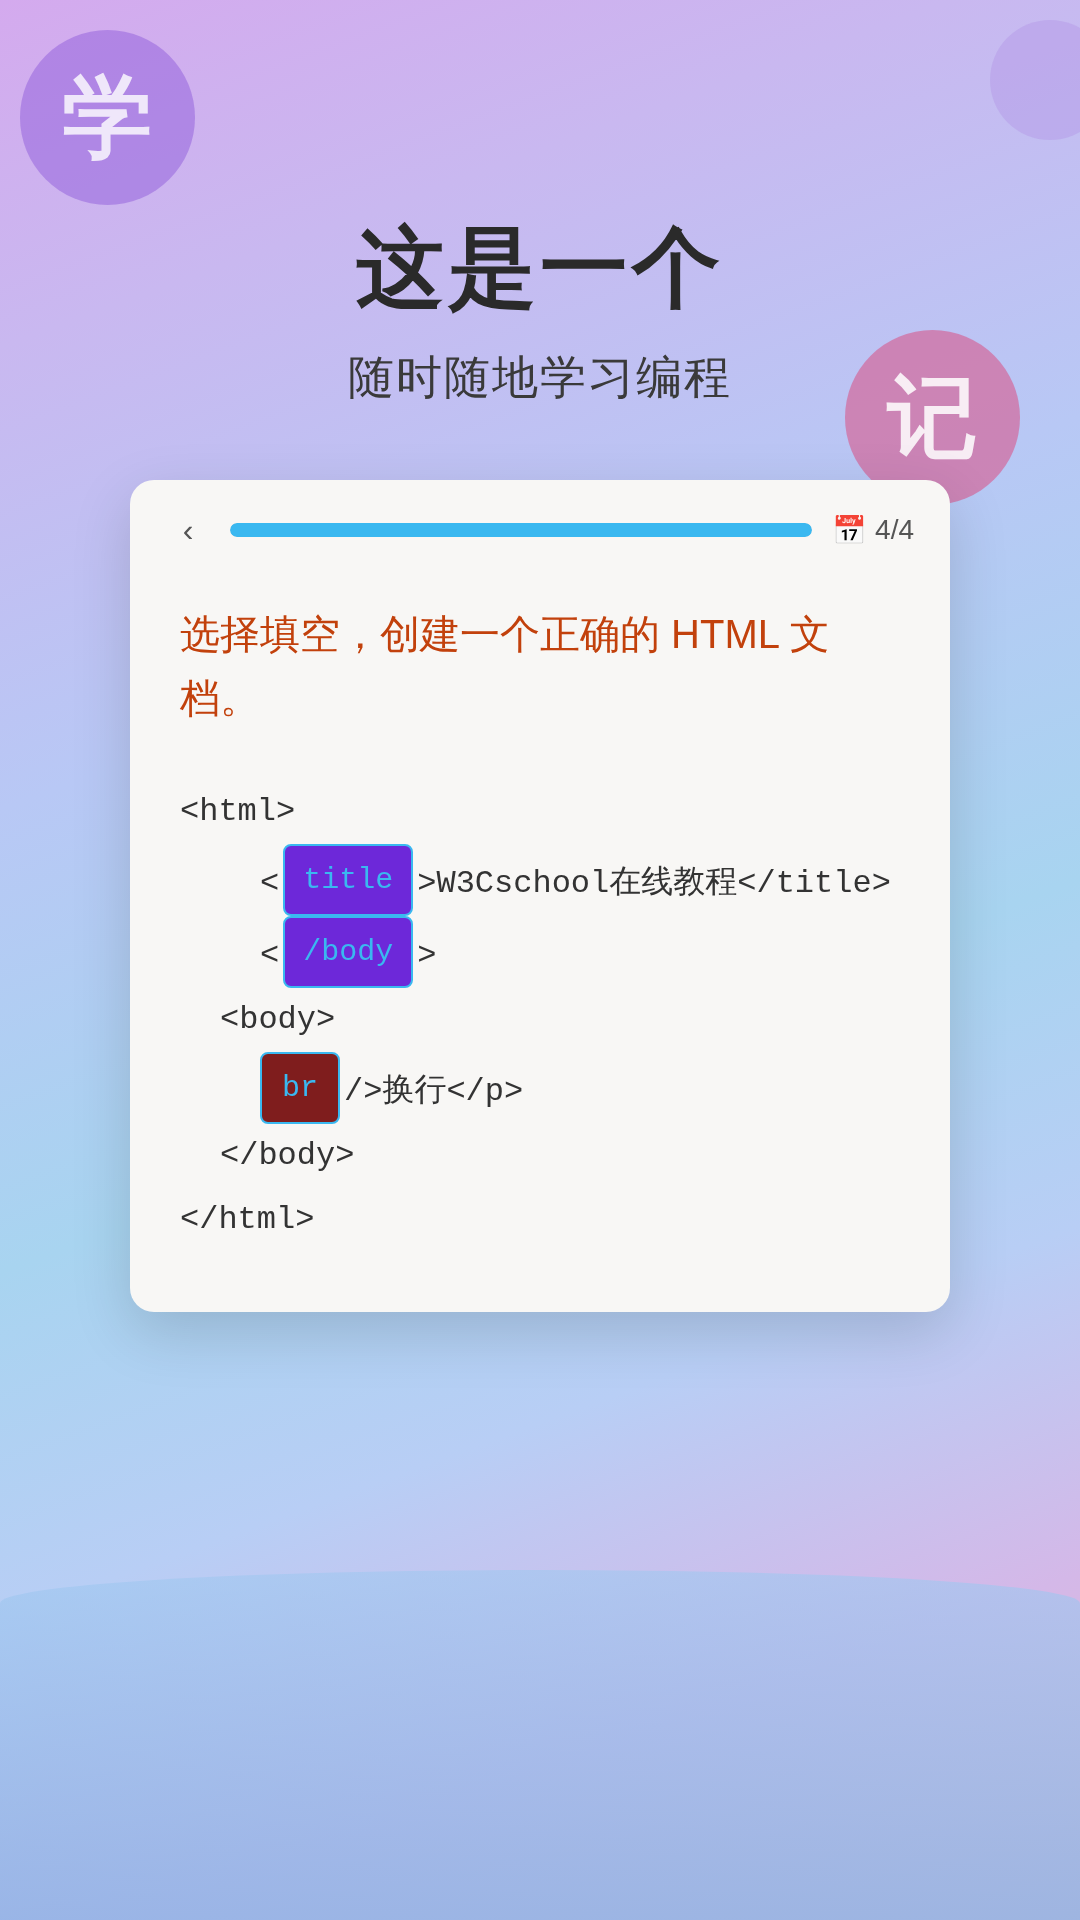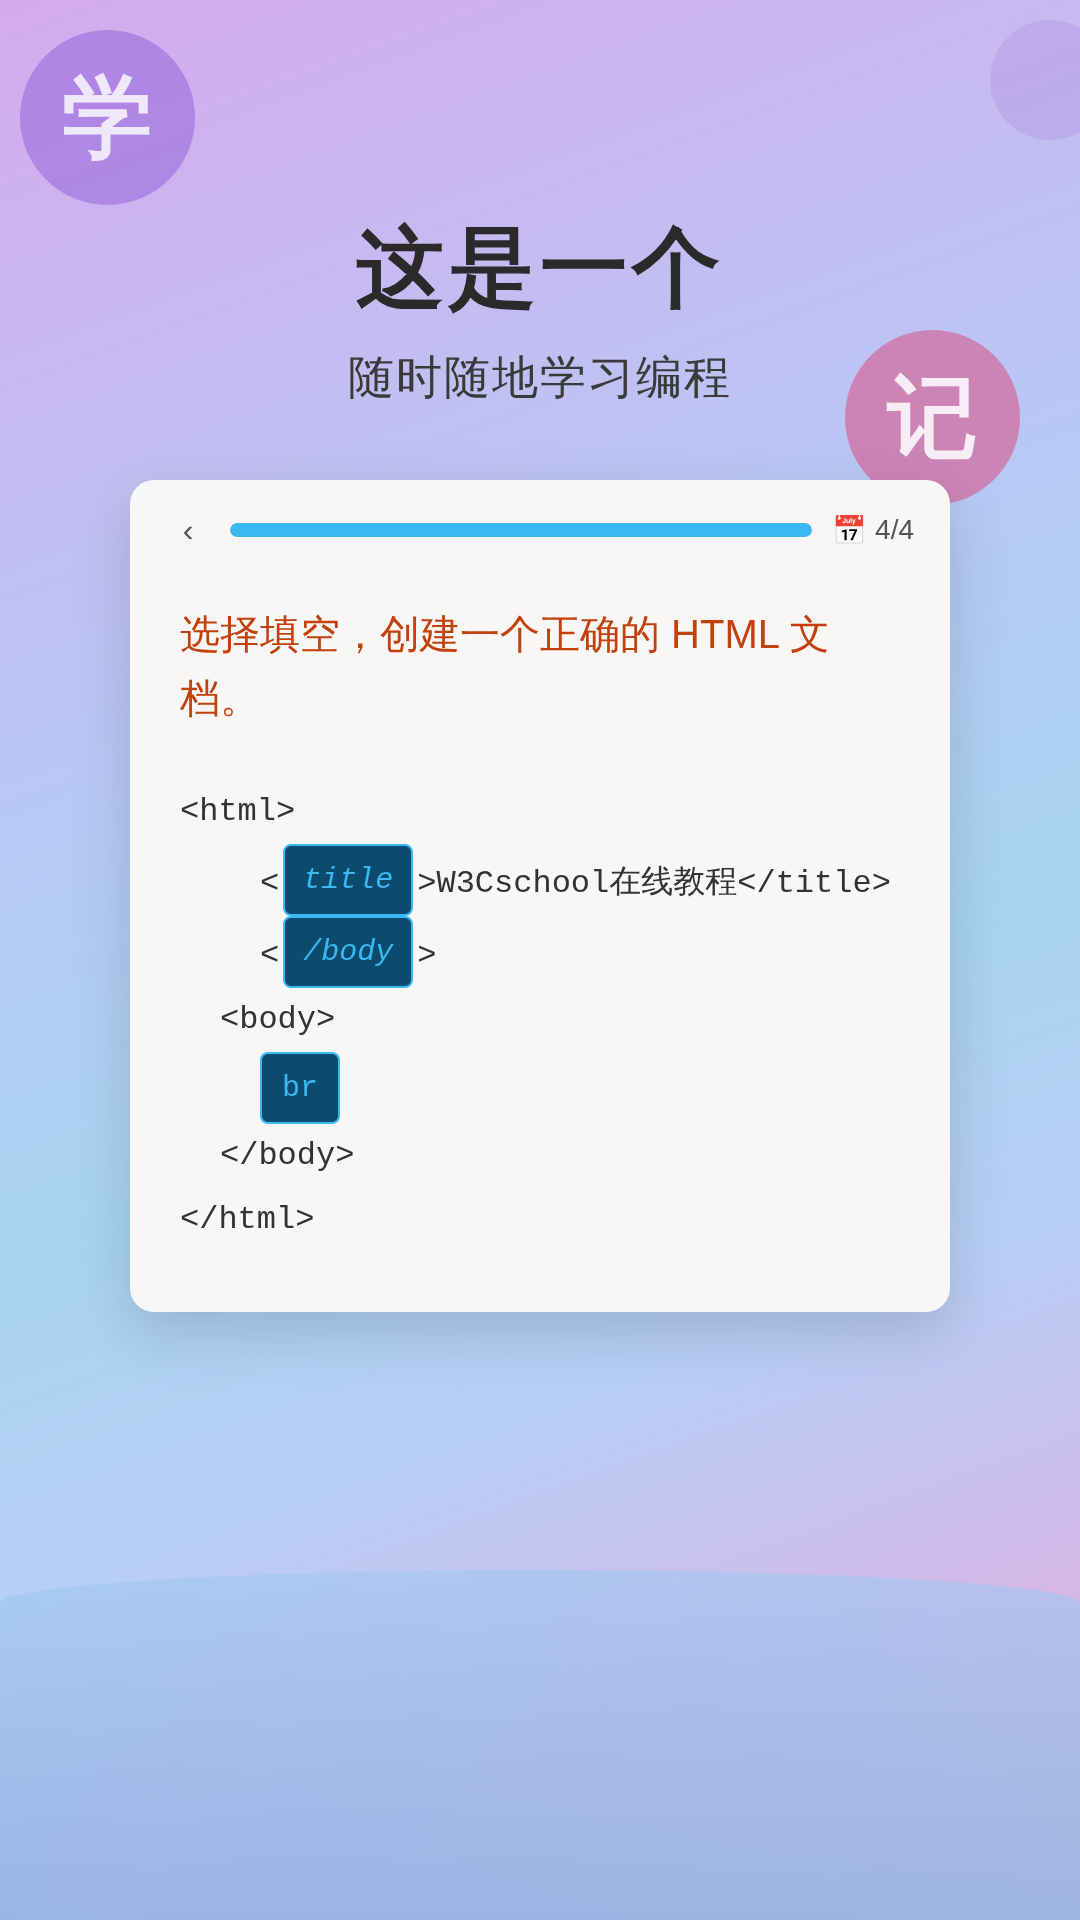--- a/index.html
+++ b/index.html
@@ -194,28 +194,27 @@
     .fill-blank {
       display: inline-flex;
       align-items: center;
       justify-content: center;
       padding: 4px 18px;
       border: 2.5px solid #3ab8f0;
       border-radius: 8px;
       color: #3ab8f0;
       font-size: 30px;
       font-family: "Courier New", Courier, monospace;
-      background: #0c4a6e;
+      background: #7f1d1d;
       min-width: 80px;
       cursor: pointer;
     }
 
     .fill-blank-blue {
-      background: #0c4a6e;
-      font-style: italic;
+      background: #6d28d9;
     }
   </style>
 </head>
 <body>
 
 <div class="deco-circle-purple">
   <span>学</span>
 </div>
 
 <div class="deco-circle-light-purple"></div>
@@ -270,20 +269,21 @@
           <span class="fill-blank fill-blank-blue">/body</span>
           <span>&gt;</span>
         </div>
 
         <div class="code-line code-indent-1">
           <span>&lt;body&gt;</span>
         </div>
 
         <div class="code-line code-indent-2">
           <span class="fill-blank">br</span>
+          <span>/&gt;换行&lt;/p&gt;</span>
         </div>
 
         <div class="code-line code-indent-1">
           <span>&lt;/body&gt;</span>
         </div>
 
         <div class="code-line">
           <span>&lt;/html&gt;</span>
         </div>
 

